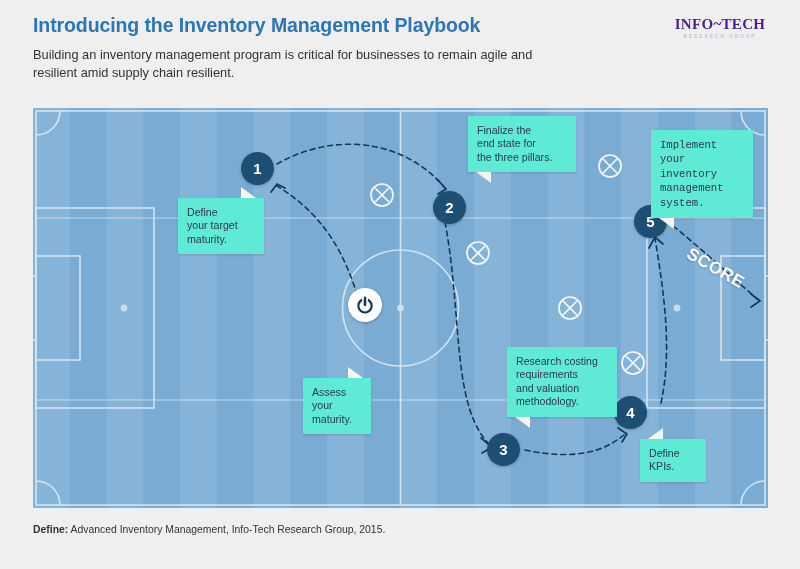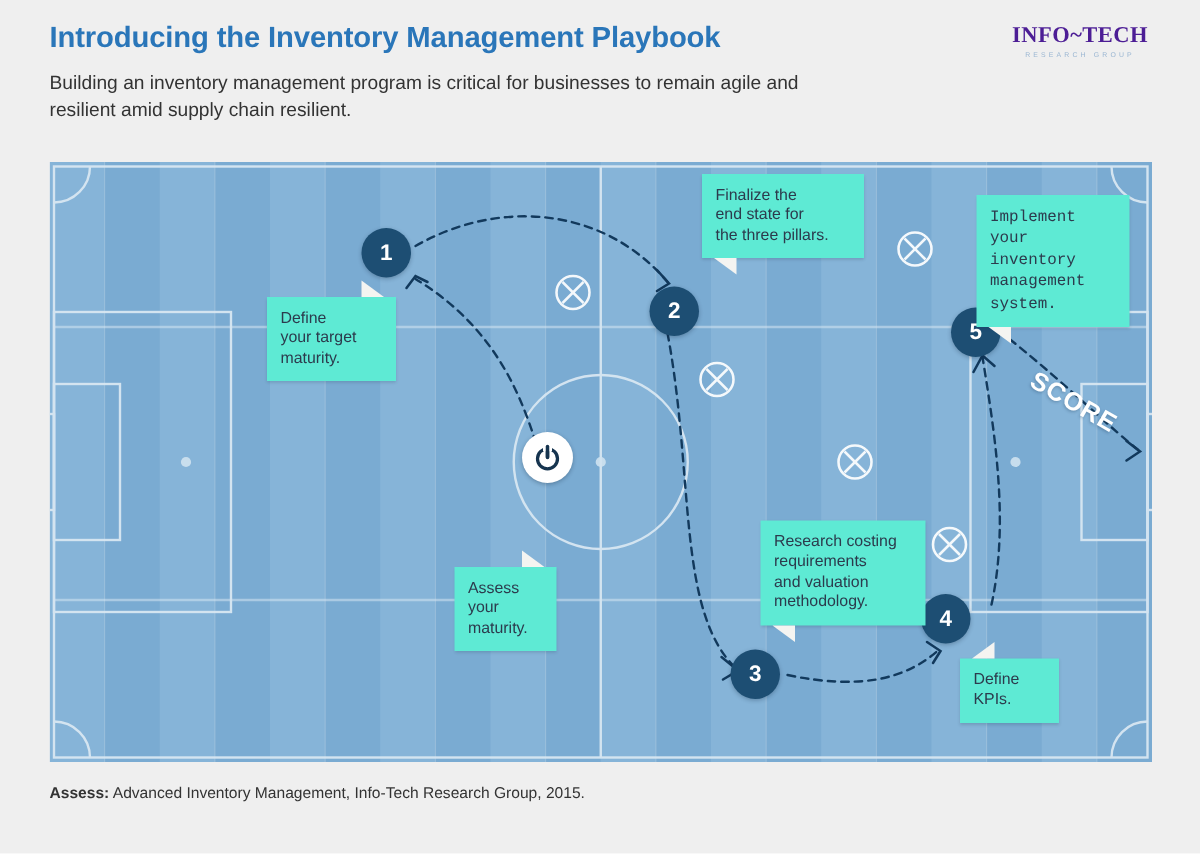--- a/index.html
+++ b/index.html
@@ -342,16 +342,16 @@
 
     <div class="callout" style="left:270px; top:226px; width:68px;margin-top:44px;">
       <span class="tail tail-tr"></span>
       <span style="white-space:pre-line;">Assess
 your
 maturity.</span>
     </div>
   </div>
 
   <div id="source">
-    <b>Assess:</b><span> Advanced Inventory Management, Info-Tech Research Group, 2015.</span>
+    <b>Define:</b><span> Advanced Inventory Management, Info-Tech Research Group, 2015.</span>
   </div>
 
 </div>
 
 </body></html>

